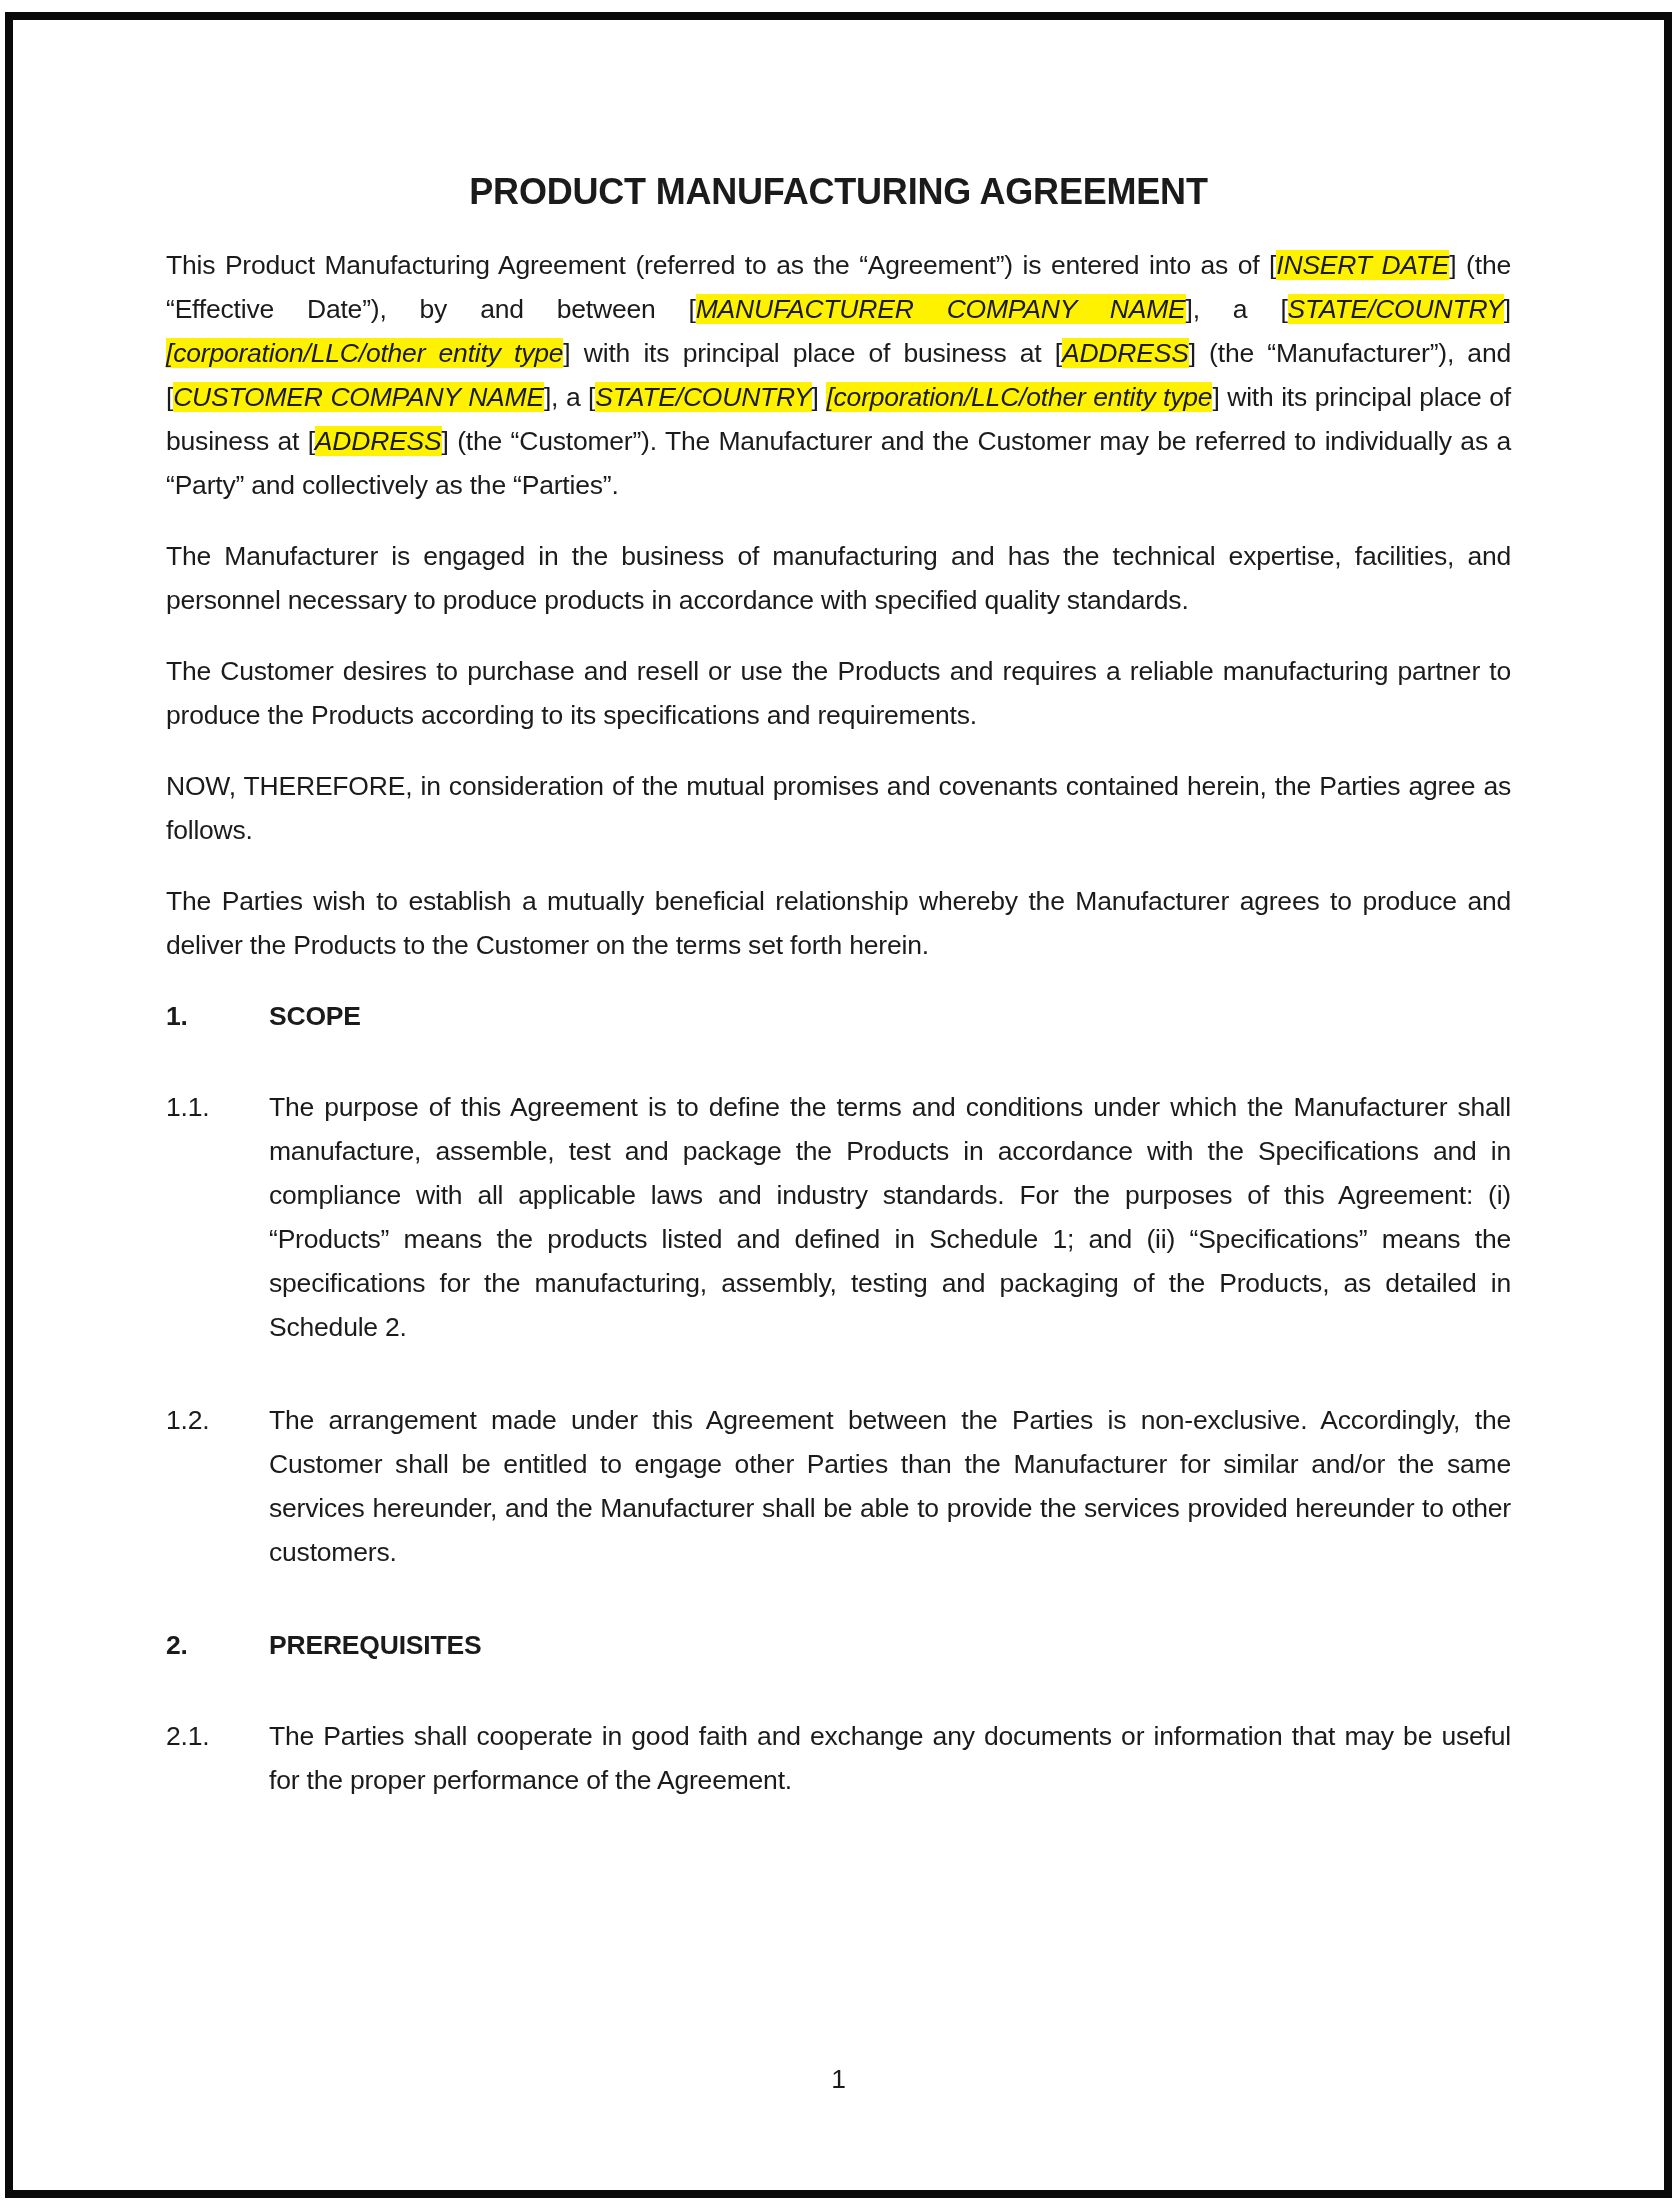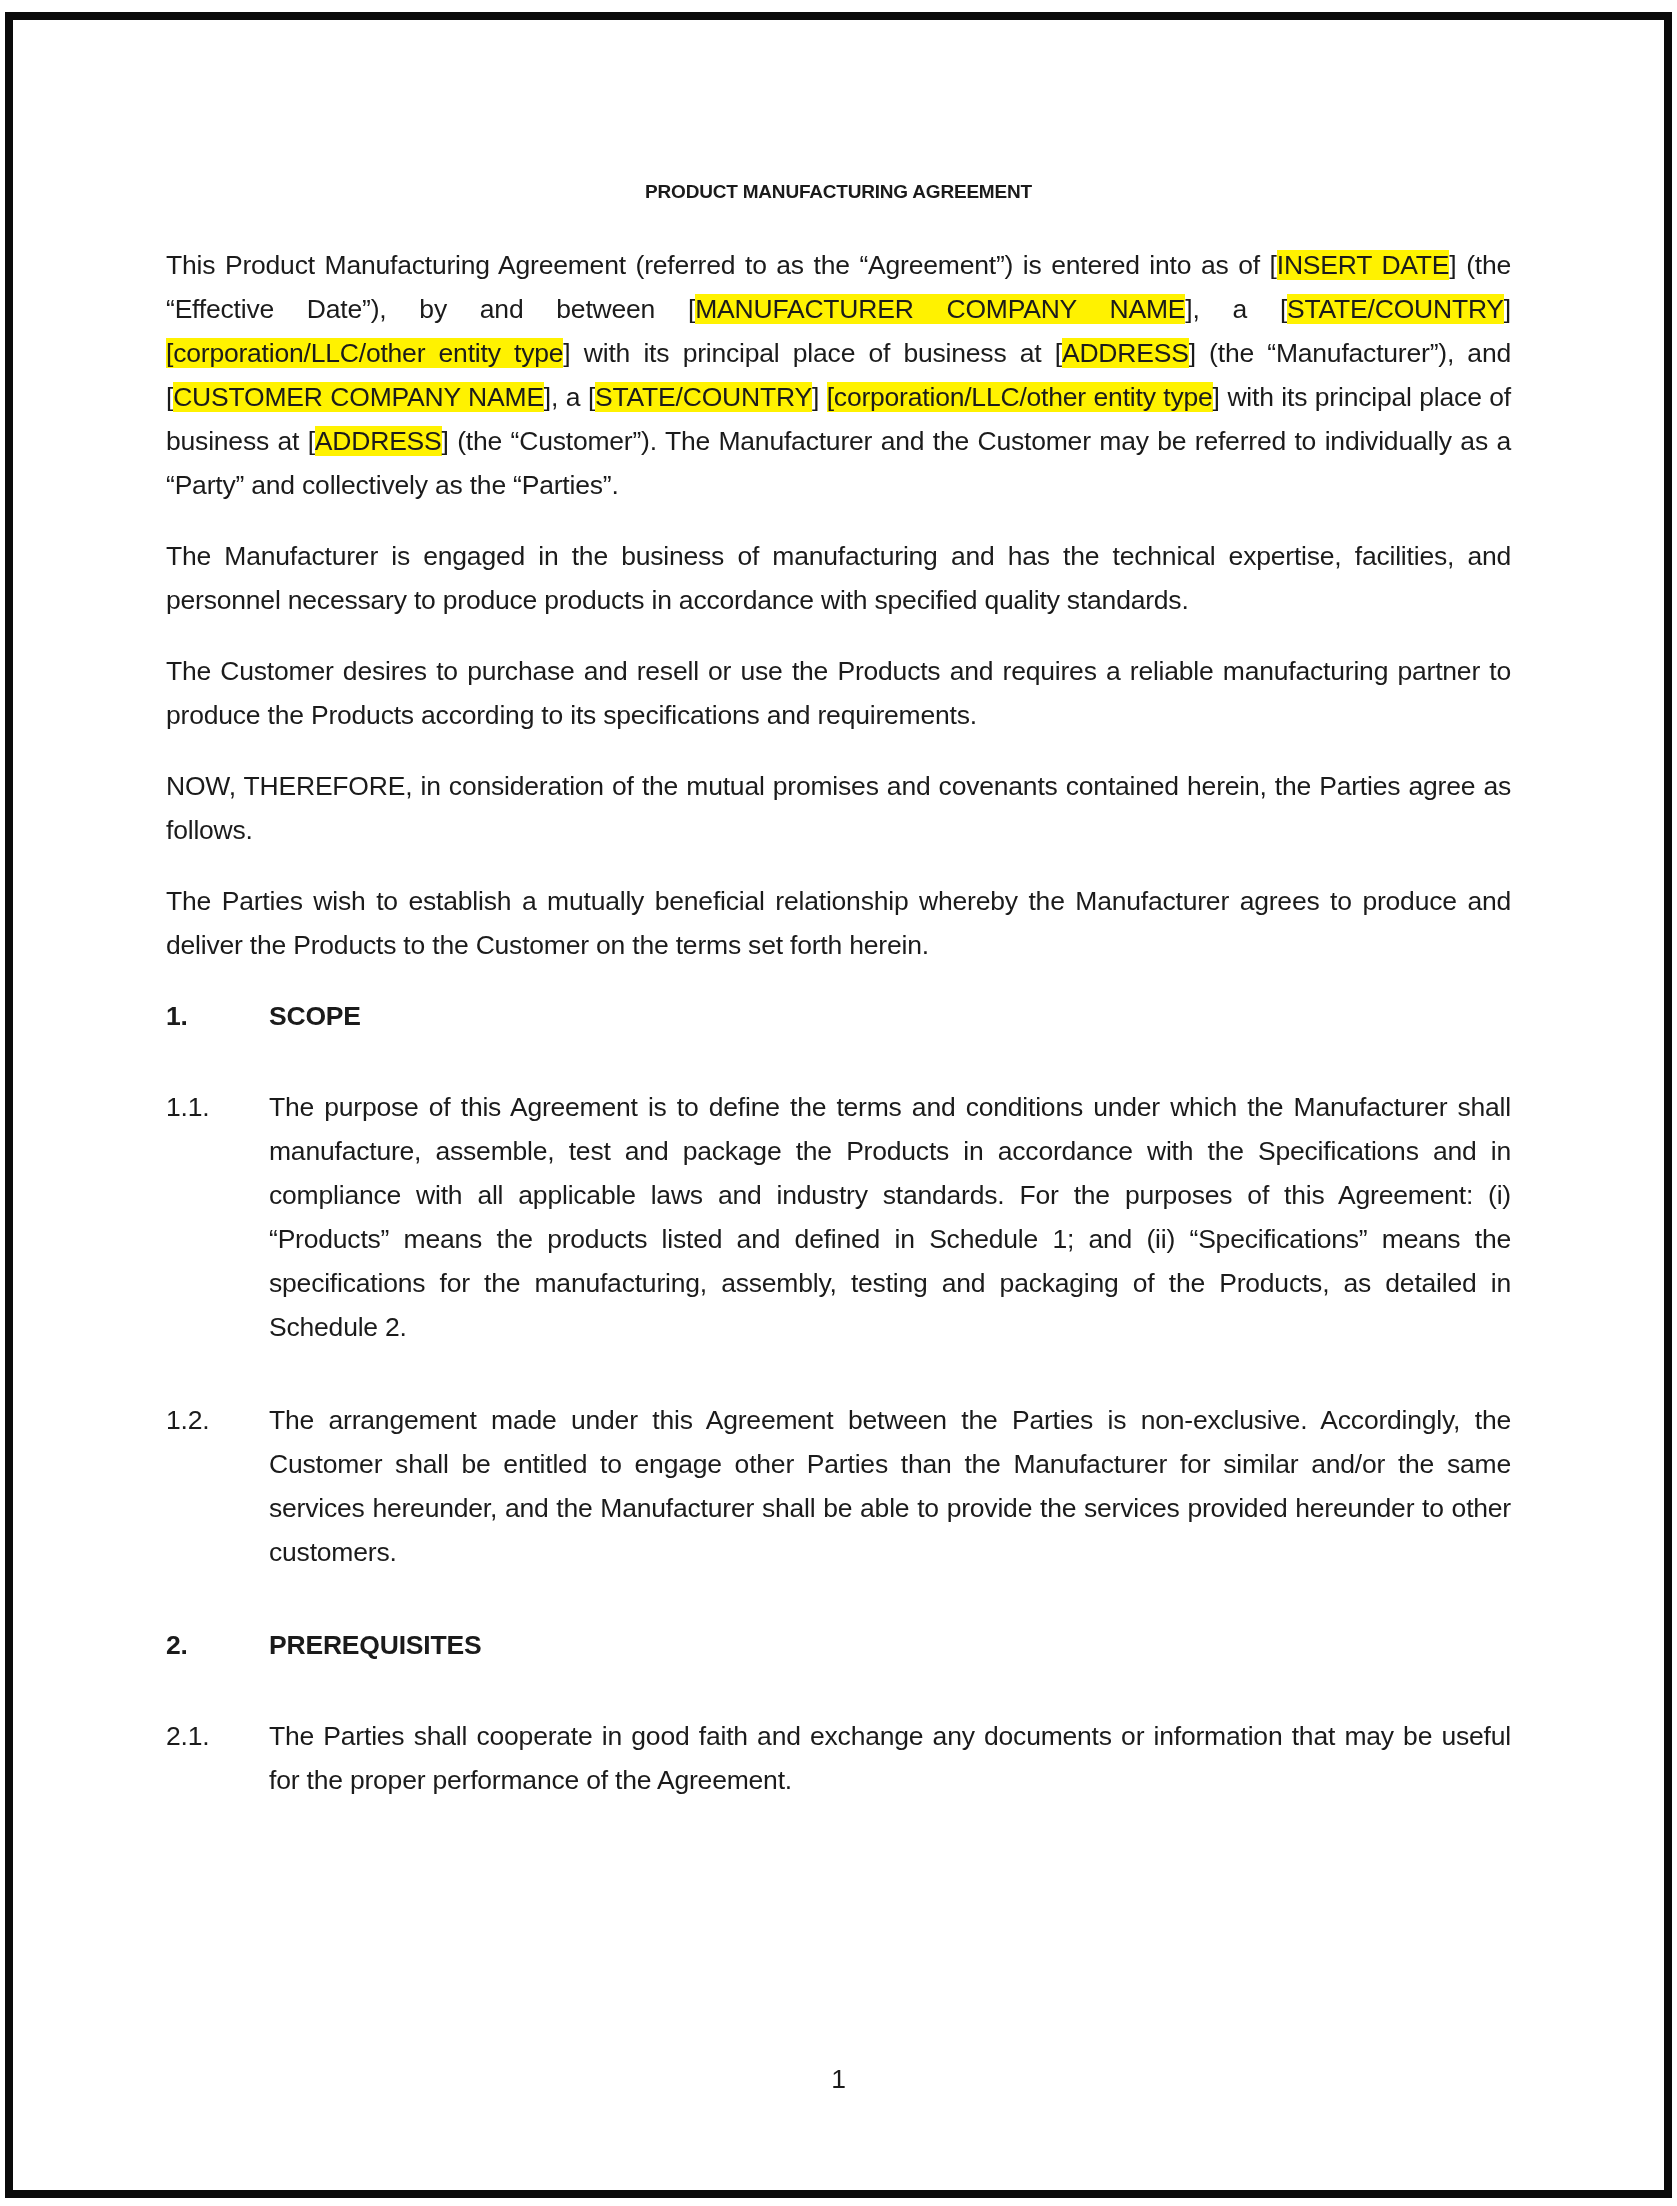--- a/index.html
+++ b/index.html
@@ -24,21 +24,21 @@
   }
   .content {
     position: absolute;
     left: 166px; right: 166px; top: 0;
     padding-top: 170px;
     font-size: 26.5px;
     line-height: 44px;
     letter-spacing: -0.2px;
   }
   .title {
-    font-size: 19px;
+    font-size: 36px;
     line-height: 44px;
     font-weight: bold;
     text-align: center;
     margin-bottom: 29px;
   }
   .para {
     text-align: justify;
     margin-bottom: 27px;
   }
   .sec-heading {
@@ -51,21 +51,21 @@
     margin-bottom: 49px;
   }
   .num {
     width: 103px;
     flex: 0 0 103px;
   }
   .clause-body {
     flex: 1 1 auto;
     text-align: justify;
   }
-  .hl { background: var(--hl); }
+  .hl { background: var(--hl); font-style: italic; }
   strong { font-weight: normal; }
   .page-number {
     position: absolute;
     top: 2057px; left: 0; right: 0;
     text-align: center;
     font-size: 26.5px;
     line-height: 44px;
     color: var(--ink);
   }
 </style>

